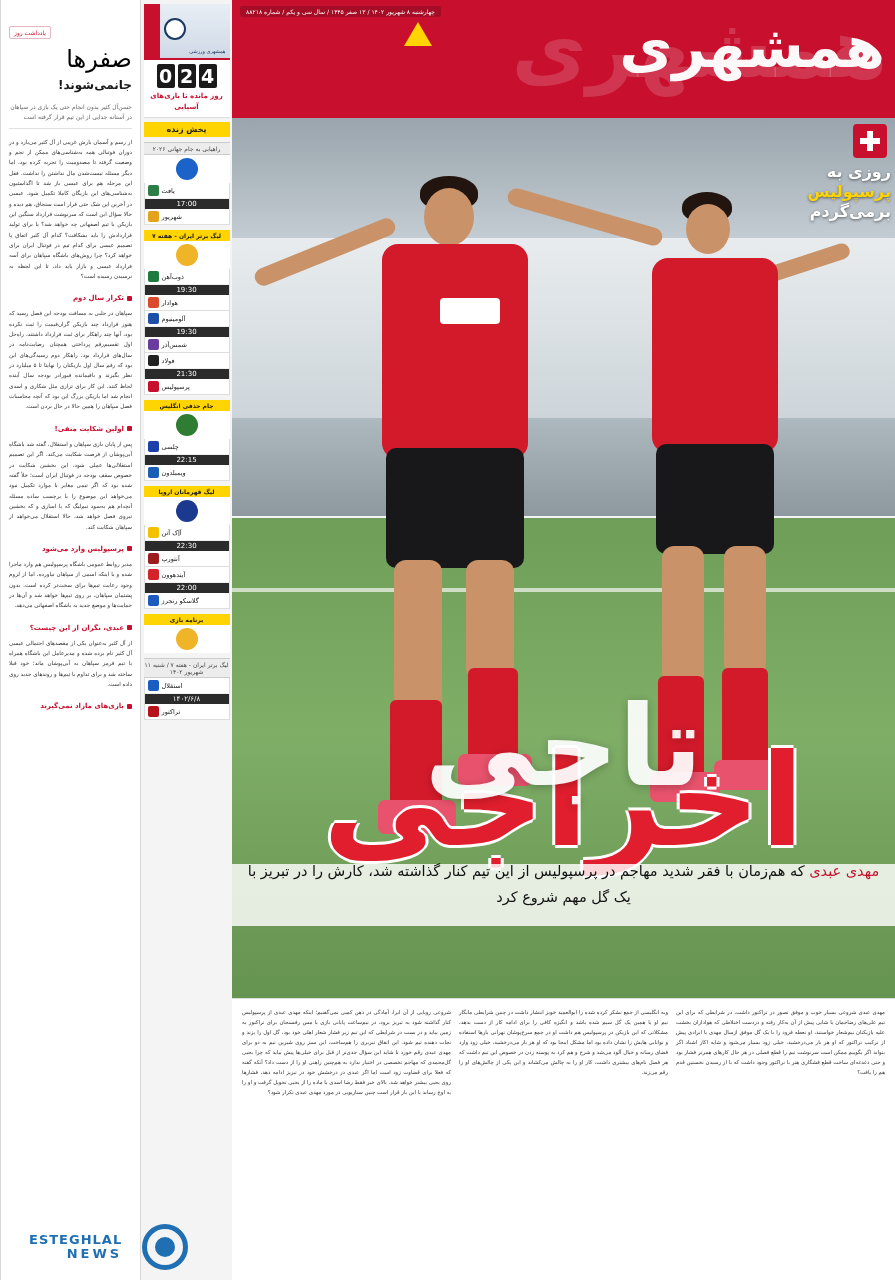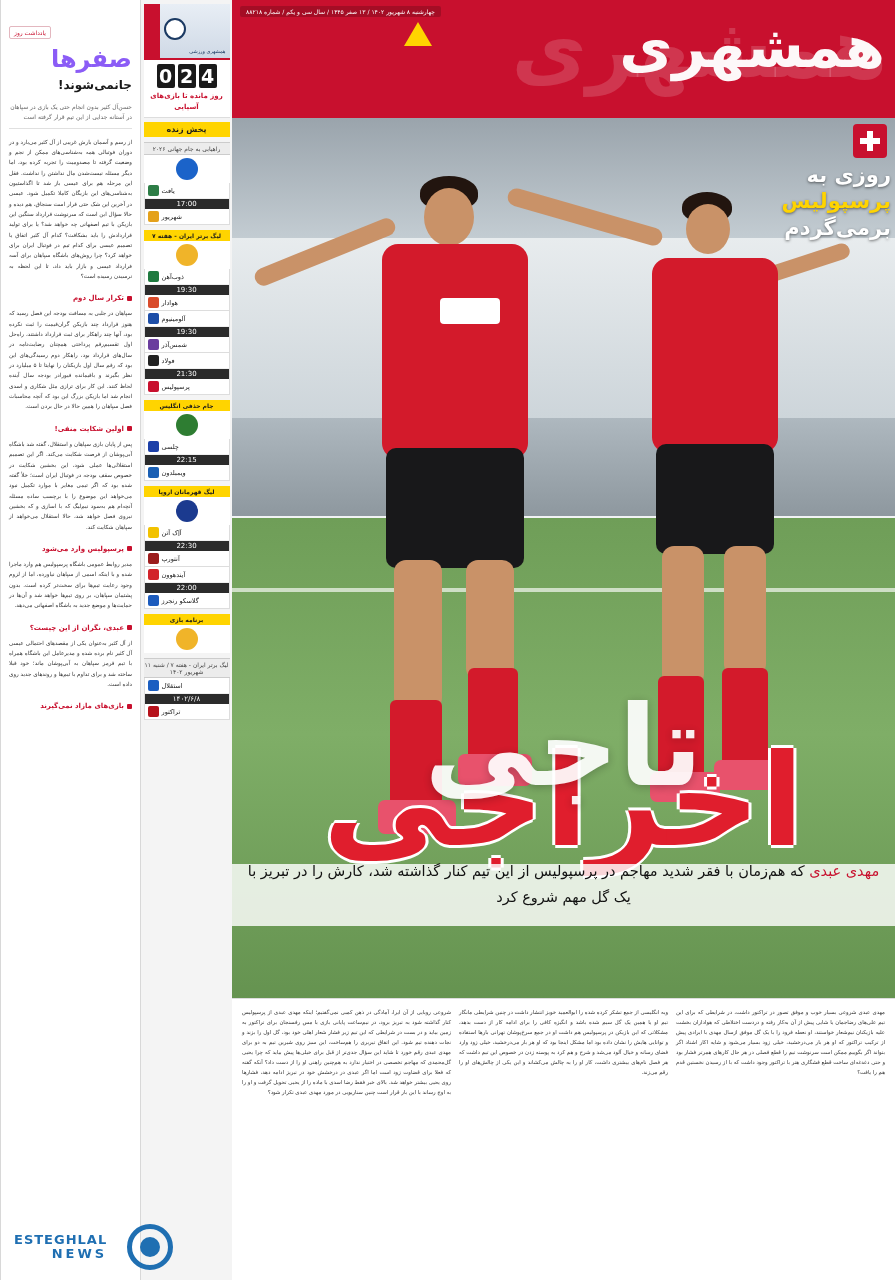--- a/index.html
+++ b/index.html
@@ -34,22 +34,22 @@
     font-size: 6px;
     color: #c8102e;
     border: 1px solid #e3b7bf;
     padding: 2px 4px;
     border-radius: 2px;
     margin-bottom: 4px;
   }
   .op-title {
     text-align: right;
     font-size: 24px;
-    font-weight: bold;
-    color: #8b5cf6;
+    font-weight: normal;
+    color: #000000;
     line-height: 1.05;
     letter-spacing: -0.5px;
   }
   .op-sub {
     text-align: right;
     font-size: 12px;
     font-weight: bold;
     color: #1a1a1a;
     margin-top: 2px;
   }
@@ -232,21 +232,21 @@
     display:flex; align-items:center; justify-content:center;
   }
   .flag-corner::before{ content:""; position:absolute; width:20px;height:6px;background:#fff;}
   .flag-corner::after{ content:""; position:absolute; width:6px;height:20px;background:#fff;}
 
   .lead-box {
     position:absolute; right:4px; top:44px; width:160px; text-align:right;
     color:#ffffff; text-shadow:0 1px 3px rgba(0,0,0,.55);
   }
   .lead-title {
-    font-size:21px; font-weight:bold; line-height:1.25;
+    font-size:16px; font-weight:bold; line-height:1.25;
   }
   .lead-title .hl { color:#ffd400; }
   .lead-sub { font-size:8px; line-height:1.9; margin-top:8px; }
 
   .big-headline {
     position:absolute; left:0; right:0; bottom:142px; text-align:center;
     pointer-events:none;
   }
   .bh-ghost {
     font-size: 112px; font-weight:bold; color:#ffffff; opacity:.92;
@@ -274,21 +274,21 @@
     flex:1;
     display:flex; flex-direction:row-reverse;
     gap:8px; padding:8px 10px 6px 10px;
     border-top:1px solid #ddd;
     background:#fff;
   }
   .bcol { flex:1; font-size:5.4px; line-height:1.85; color:#333; text-align:justify; }
 
   
   .watermark {
-    position:absolute; left:14px; bottom:10px; display:flex; align-items:center; gap:20px;
+    position:absolute; left:29px; bottom:10px; display:flex; align-items:center; gap:20px;
   }
   .wm-ring {
     width:46px;height:46px;border-radius:50%;
     border:5px solid #1f6fb2; position:relative;
   }
   .wm-ring::after{
     content:""; position:absolute; left:8px; top:8px; width:20px;height:20px;
     border-radius:50%; background:#1f6fb2;
   }
   .wm-text { color:#1f6fb2; font-weight:bold; line-height:1.05; }

